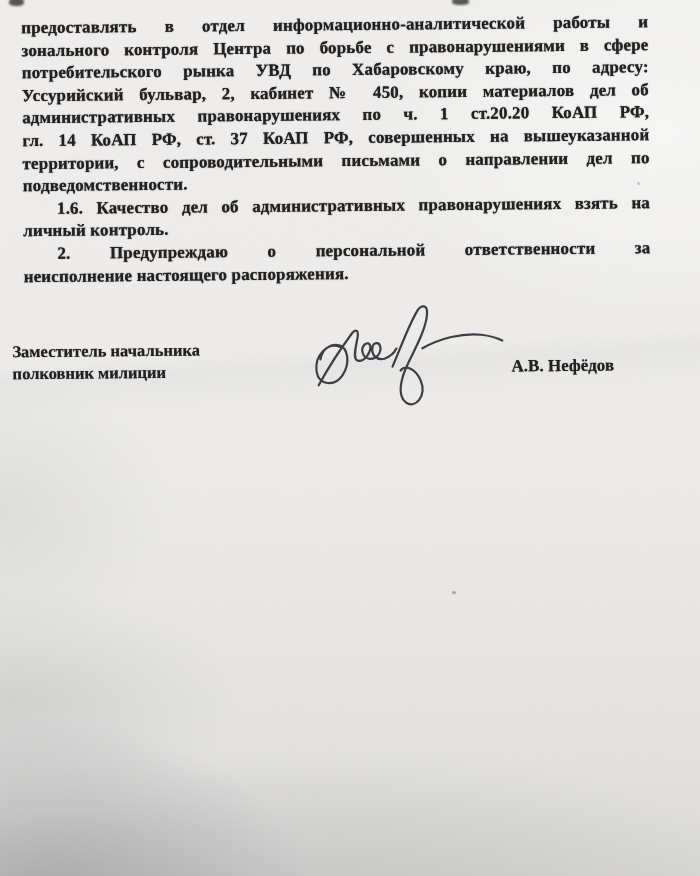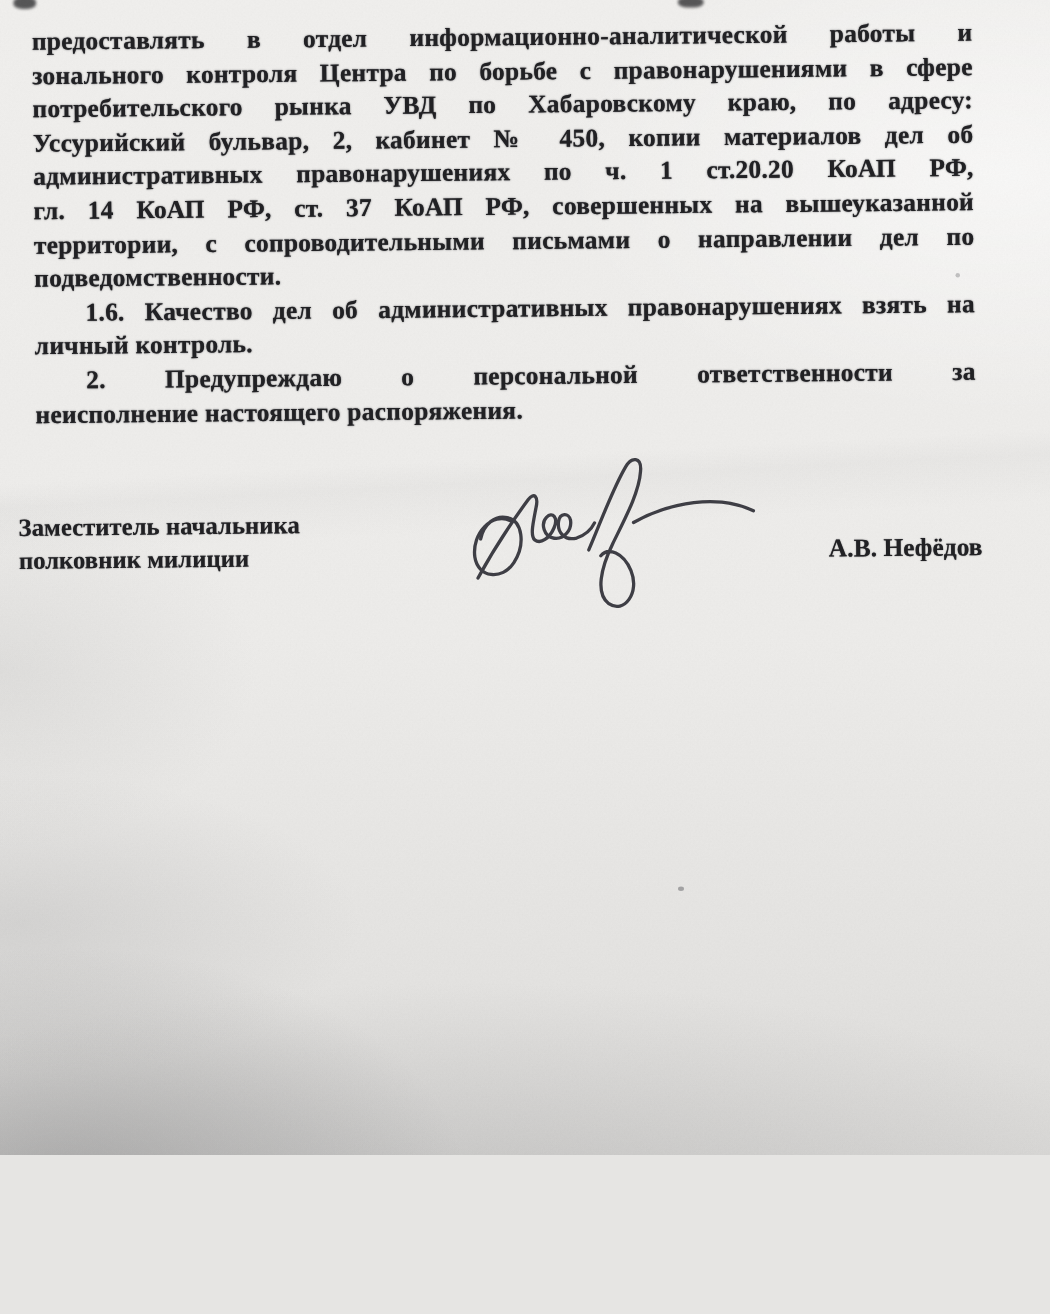--- a/index.html
+++ b/index.html
@@ -2,21 +2,21 @@
 <html style="--ink: #212124; --paper: #eeedeb;"><head>
 <meta charset="utf-8">
 <style>
   html,body{margin:0;padding:0;}
   body{
     width:700px;height:876px;overflow:hidden;
     background:#e6e5e3;
     font-family:"Liberation Serif","DejaVu Serif",serif;
   }
   .page{
-    position:relative;width:700px;height:770px;overflow:hidden;
+    position:relative;width:700px;height:876px;overflow:hidden;
     background:
       radial-gradient(ellipse 55% 30% at 6% 103%, rgba(105,105,107,0.38), rgba(105,105,107,0) 70%),
       radial-gradient(ellipse 95% 28% at 45% 106%, rgba(125,125,127,0.25), rgba(125,125,127,0) 75%),
       radial-gradient(ellipse 35% 22% at 0% 58%, rgba(140,140,140,0.14), rgba(140,140,140,0) 70%),
       radial-gradient(ellipse 45% 18% at 2% 80%, rgba(130,130,132,0.18), rgba(130,130,132,0) 72%),
       radial-gradient(ellipse 60% 30% at 95% 15%, rgba(255,255,255,0.55), rgba(255,255,255,0) 70%),
       linear-gradient(177deg, rgba(0,0,0,0) 40%, rgba(120,120,122,0.05) 42%, rgba(0,0,0,0) 46%),
       linear-gradient(#f0efed 0%, #edecea 55%, #e4e3e1 85%, #dcdbd9 100%);
   }
   .content{
@@ -47,21 +47,20 @@
   .line.indent{text-indent:34px;}
   .sig-left{
     position:absolute;left:9px;top:337px;
     font-size:16.5px;font-weight:bold;line-height:21.5px;
     text-shadow:0 0 0.8px rgba(40,40,44,0.8);
   }
   .sig-name{
     position:absolute;left:508px;top:357px;
     font-size:17px;font-weight:bold;
     text-shadow:0 0 0.8px rgba(40,40,44,0.8);
-    margin-left:41px;
   }
   .sig-scribble{
     position:absolute;left:303px;top:296px;width:200px;height:115px;
   }
   .noise{
     position:absolute;left:0;top:0;width:700px;height:876px;
     opacity:0.55;pointer-events:none;mix-blend-mode:multiply;
   }
   .edge-mark{
     position:absolute;background:#3c3c3e;border-radius:40%;

